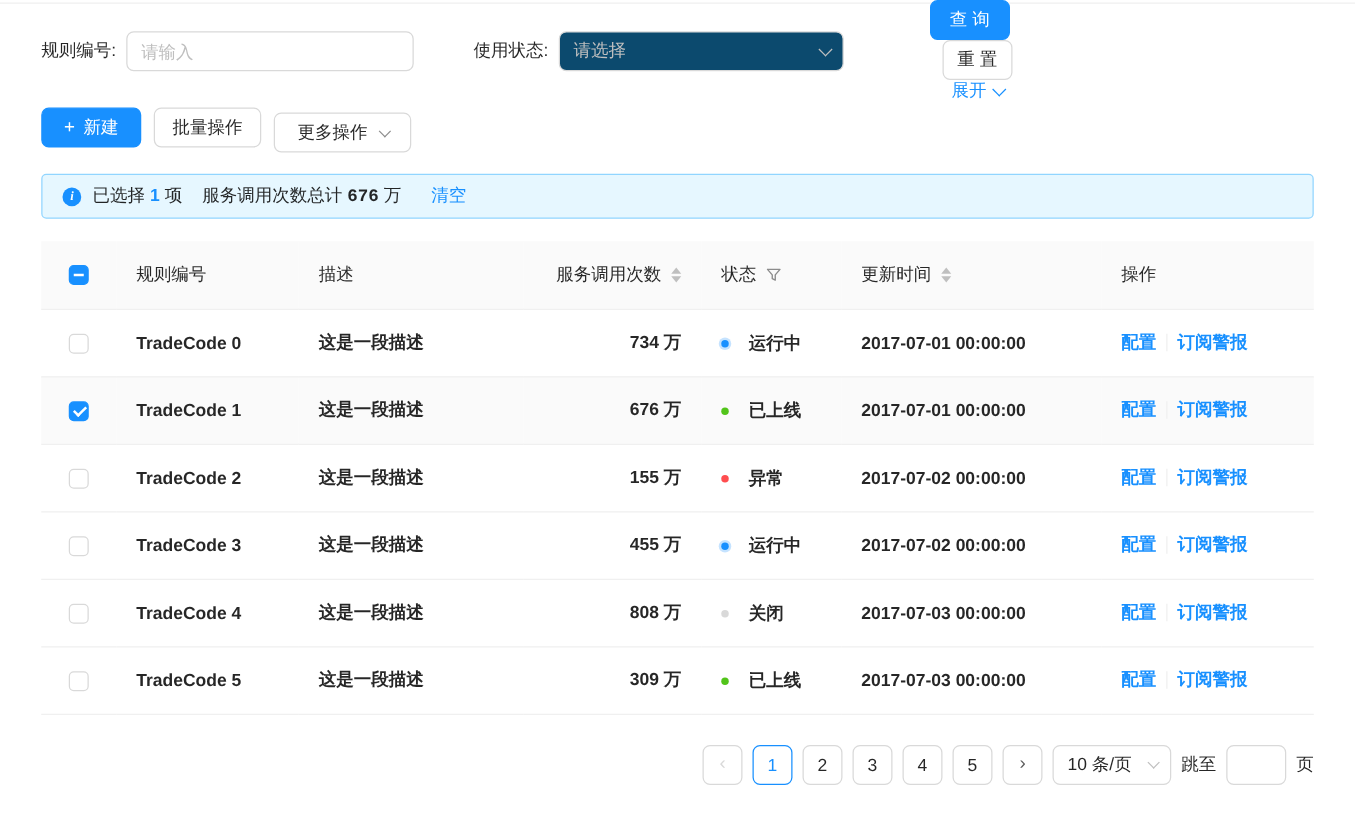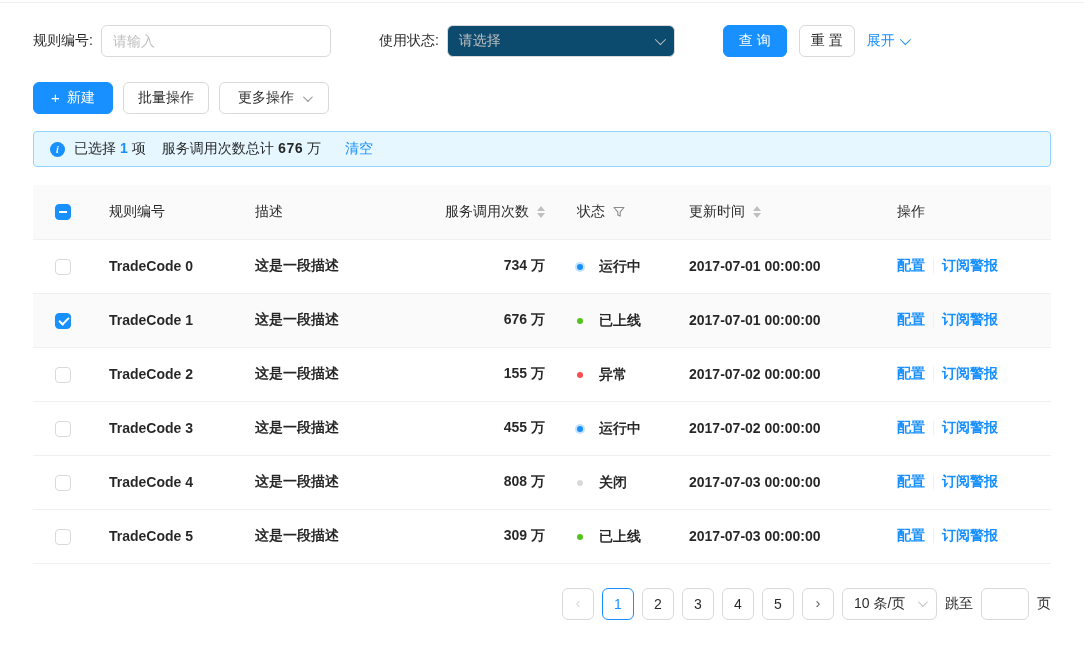--- a/index.html
+++ b/index.html
@@ -14,37 +14,37 @@
   .ipt { height:32px; border:1px solid #d9d9d9; border-radius:6px; padding:0 11px; font-size:14px;
          color:rgba(0,0,0,0.85); outline:none; font-family:inherit; background:#fff; }
   .ipt::placeholder { color:#bfbfbf; }
   .input-rule { width:230px; }
   .group-status { display:flex; align-items:center; margin-left:48px; }
   .select-box { width:228px; height:32px; border:1px solid #d9d9d9; border-radius:6px; padding:0 11px;
                 display:flex; align-items:center; justify-content:space-between; background:#0c4a6e; cursor:pointer; }
   .select-placeholder { color:#bfbfbf; }
   .chev { display:inline-block; width:8px; height:8px; border-right:1.4px solid #bfbfbf;
           border-bottom:1.4px solid #bfbfbf; transform:rotate(45deg) translateY(-2px); }
-  .search-actions { display:flex; align-items:center; margin-left:48px; }
+  .search-actions { display:flex; align-items:center; margin-left:67px;flex-direction:column; }
   .btn { height:32px; border:1px solid #d9d9d9; border-radius:6px; background:#fff; font-size:14px;
          color:rgba(0,0,0,0.85); cursor:pointer; display:inline-flex; align-items:center; justify-content:center;
          font-family:inherit; }
   .btn-primary { background:#1890ff; border-color:#1890ff; color:#fff; }
   .btn-query { width:64px; }
   .btn-reset { width:56px; margin-left:12px; }
   .link { color:#1890ff; cursor:pointer; text-decoration:none; }
   .expand-link { margin-left:12px; display:inline-flex; align-items:center; gap:5px; }
   .chev-blue { border-color:#1890ff; }
 
   
   .toolbar { display:flex; align-items:center; margin-top:25px; }
   .btn-new { width:80px; gap:7px; }
   .plus { font-size:15px; line-height:1; margin-top:-1px; }
   .btn-batch { width:86px; margin-left:10px; }
-  .btn-more { width:110px; margin-left:10px; gap:9px; }
+  .btn-more { width:110px; margin-left:10px; gap:9px;margin-top:8px; }
   .chev-sm { width:7px; height:7px; border-width:1.2px; border-color:#8c8c8c; }
 
   
   .alert { margin-top:17px; height:36px; background:#e6f7ff; border:1px solid #91d5ff; border-radius:4px;
            display:flex; align-items:center; padding:0 16px; }
   .info-icon { width:15px; height:15px; border-radius:50%; background:#1890ff; color:#fff; font-size:10px;
                font-weight:bold; display:inline-flex; align-items:center; justify-content:center;
                margin-right:9px; font-family:"Liberation Serif",serif; font-style:italic; }
   .alert b.blue { color:#1890ff; font-weight:bold; margin:0 4px; }
   .alert .seg2 { margin-left:16px; }

